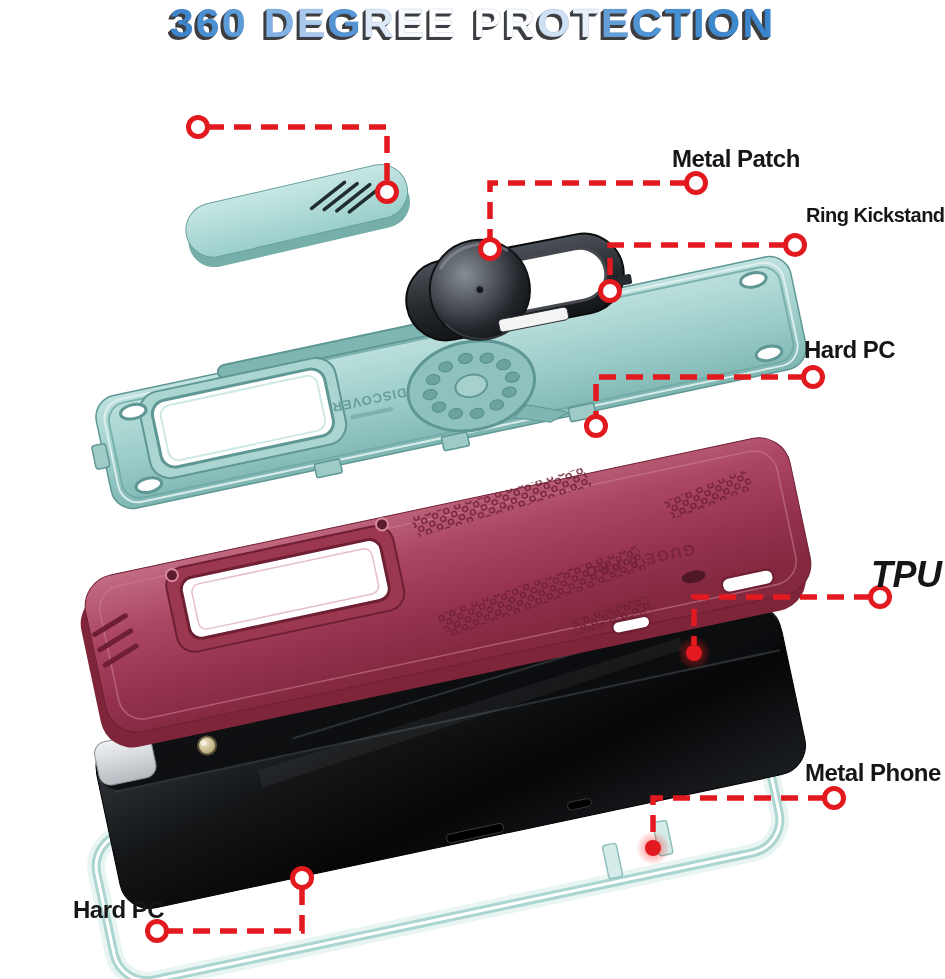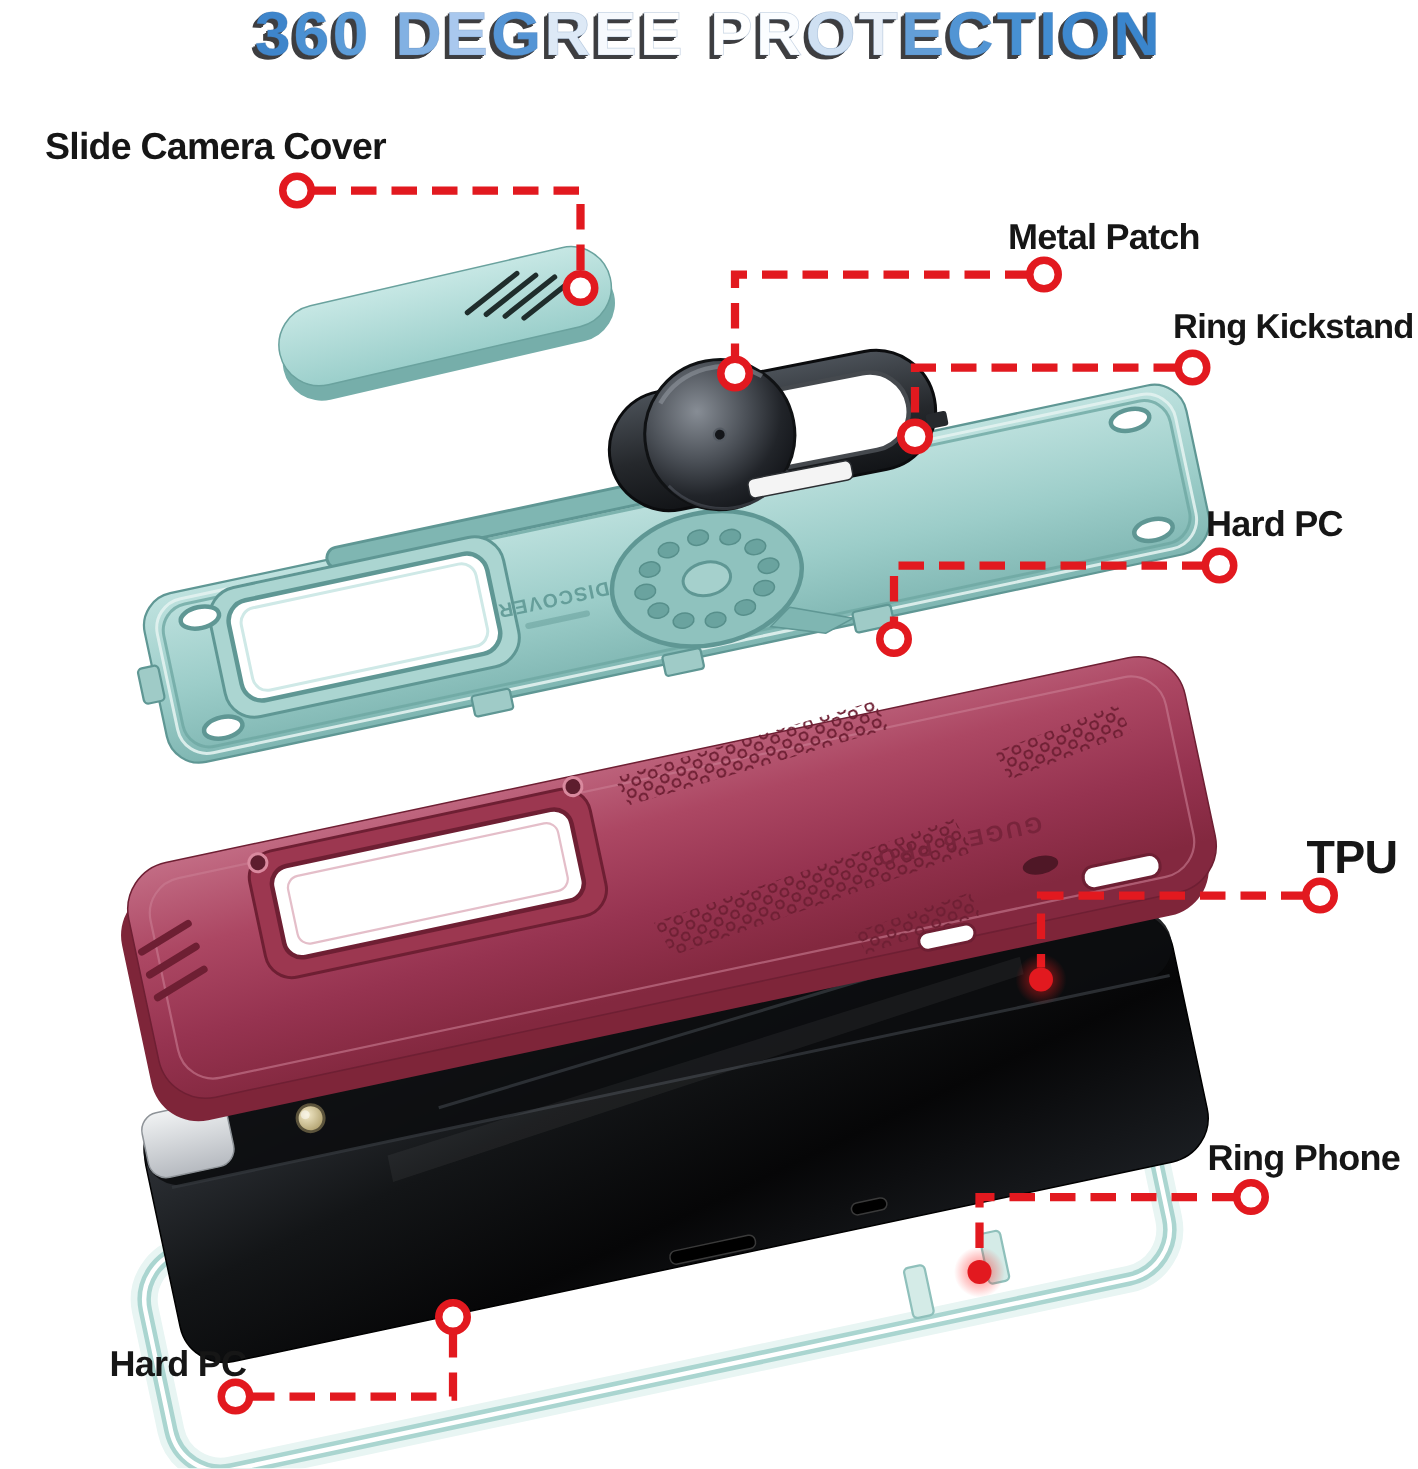--- a/index.html
+++ b/index.html
@@ -231,21 +231,20 @@
     </g>
     <g>
       <path class="leader-path" d="M166 931 H302 V886"></path>
       <circle class="dot-open" cx="157" cy="931" r="9.5"></circle>
       <circle class="dot-open" cx="302" cy="878" r="9.5"></circle>
     </g>
   </svg>
 
   <div class="title"><span style="color: rgb(62, 133, 203);">3</span><span style="color: rgb(74, 144, 210);">6</span><span style="color: rgb(92, 156, 216);">0</span><span class="sp"></span><span style="color: rgb(130, 177, 227);">D</span><span style="color: rgb(169, 200, 238);">E</span><span style="color: rgb(85, 149, 213);">G</span><span style="color: rgb(221, 233, 246);">R</span><span style="color: rgb(246, 249, 253);">E</span><span style="color: rgb(255, 255, 255);">E</span><span class="sp"></span><span style="color: rgb(255, 255, 255);">P</span><span style="color: rgb(251, 253, 255);">R</span><span style="color: rgb(207, 224, 242);">O</span><span style="color: rgb(233, 240, 249);">T</span><span style="color: rgb(99, 158, 215);">E</span><span style="color: rgb(82, 149, 212);">C</span><span style="color: rgb(71, 144, 210);">T</span><span style="color: rgb(66, 140, 208);">I</span><span style="color: rgb(62, 136, 206);">O</span><span style="color: rgb(58, 133, 204);">N</span></div>
 
-  <div class="callout" style="left:30px;top:84px;font-size:25px;">Slide Camera Cover</div>
   <div class="callout" style="left:672px;top:145px;">Metal Patch</div>
-  <div class="callout" style="left:782px;top:204px;font-size:23px;">Ring Kickstand</div>
+  <div class="callout" style="left:806px;top:204px;font-size:20px;">Ring Kickstand</div>
   <div class="callout" style="left:804px;top:336px;">Hard PC</div>
-  <div class="callout" style="left:871px;top:554px;font-size:31px;">TPU</div>
-  <div class="callout" style="left:805px;top:759px;">Ring Phone</div>
+  <div class="callout" style="left:871px;top:554px;font-size:36px;font-style:italic;">TPU</div>
+  <div class="callout" style="left:805px;top:759px;">Metal Phone</div>
   <div class="callout" style="left:73px;top:896px;">Hard PC</div>
 
 </div>
 
 </body></html>

